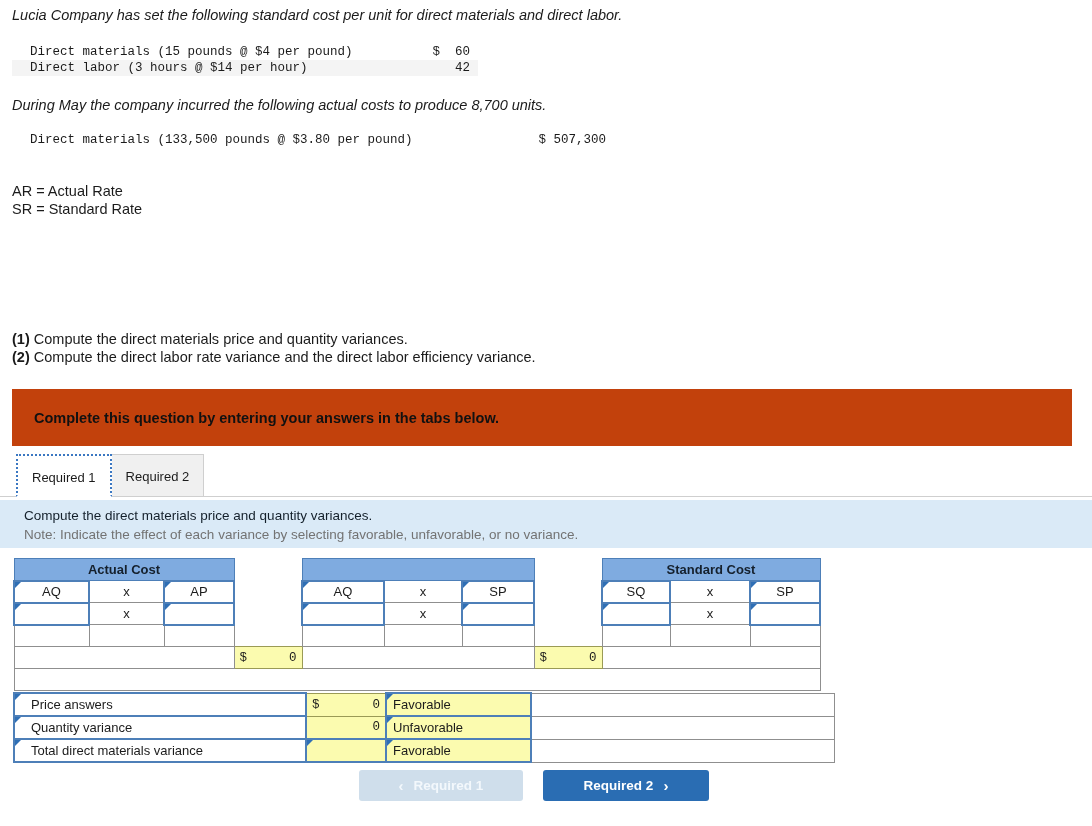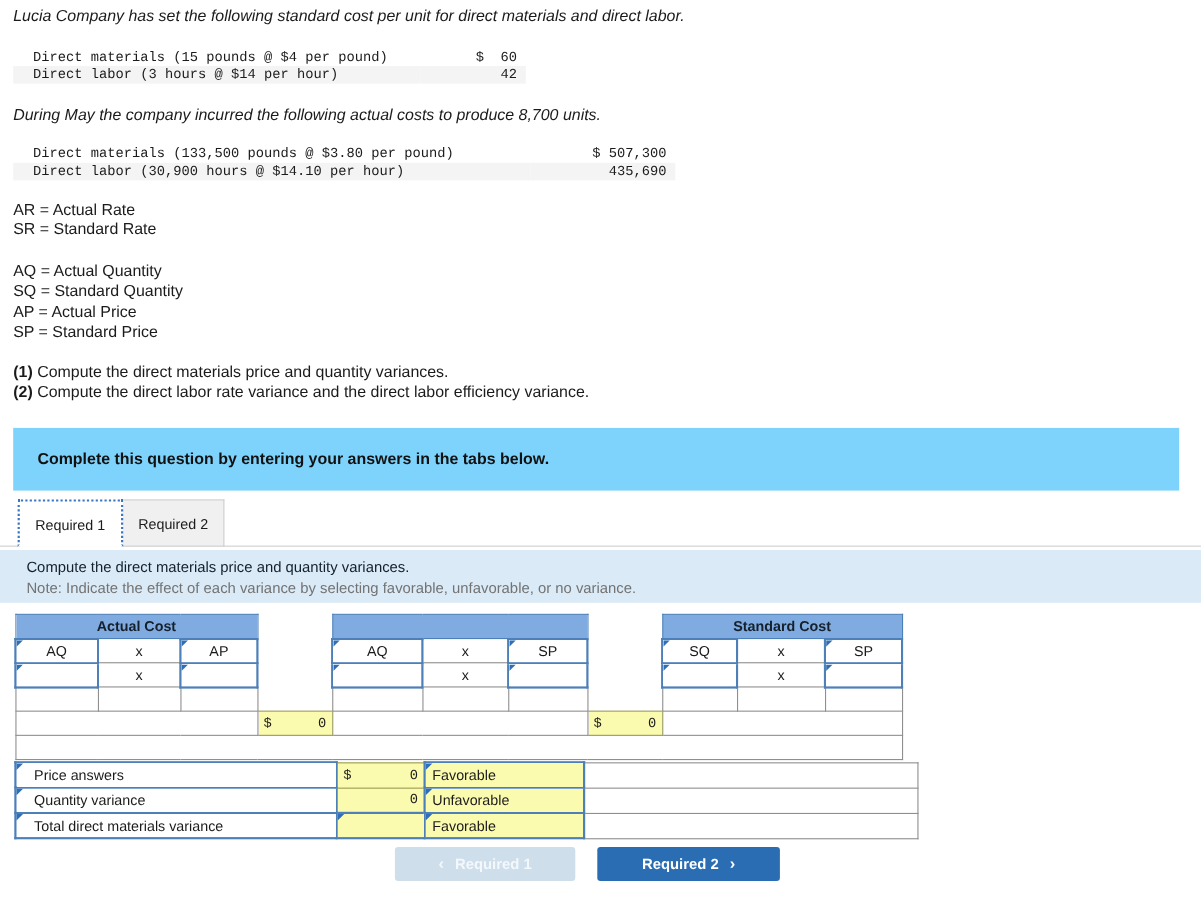--- a/index.html
+++ b/index.html
@@ -48,21 +48,21 @@
   .defs { position: absolute; left: 12px; font-size: 14.5px; line-height: 18.4px; color: #1b1b1b; }
   #defs-rate { top: 182px; }
   #defs-qty  { top: 238px; }
   #reqs      { top: 330px; }
   #reqs b { font-weight: bold; }
 
   
   .banner {
     position: absolute; left: 12px; top: 389px;
     width: 1060px; height: 57px;
-    background: #7dd3fc;
+    background: #c2410c;
     display: flex; align-items: center;
   }
   .banner-text {
     font-size: 14.5px; font-weight: bold; color: #111;
     padding-left: 22px;
   }
 
   
   .tabstrip { position: absolute; left: 16px; top: 454px; display: flex; align-items: flex-end; }
   .tab {
@@ -236,38 +236,28 @@
     </table>
 
   <div class="prose intro-2">During May the company incurred the following actual costs to produce 8,700 units.</div>
 
   <table class="costblock" id="cost-actual">
     <tbody>
         <tr>
       <td class="lbl">Direct materials (133,500 pounds @ $3.80 per pound)</td>
       <td class="amt">$ 507,300</td>
     </tr>
-    <tr class="alt">
-      <td class="lbl">Direct labor (30,900 hours @ $14.10 per hour)</td>
-      <td class="amt">435,690</td>
-    </tr>
   </tbody>
     </table>
 
   <div class="defs" id="defs-rate">
     <div>AR = Actual Rate</div>
     <div>SR = Standard Rate</div>
   </div>
 
-  <div class="defs" id="defs-qty">
-    <div>AQ = Actual Quantity</div>
-    <div>SQ = Standard Quantity</div>
-    <div>AP = Actual Price</div>
-    <div>SP = Standard Price</div>
-  </div>
 
   <div class="defs" id="reqs">
     <div>
       <b>(1)</b><span> Compute the direct materials price and quantity variances.</span>
     </div>
     <div>
       <b>(2)</b><span> Compute the direct labor rate variance and the direct labor efficiency variance.</span>
     </div>
   </div>
 

